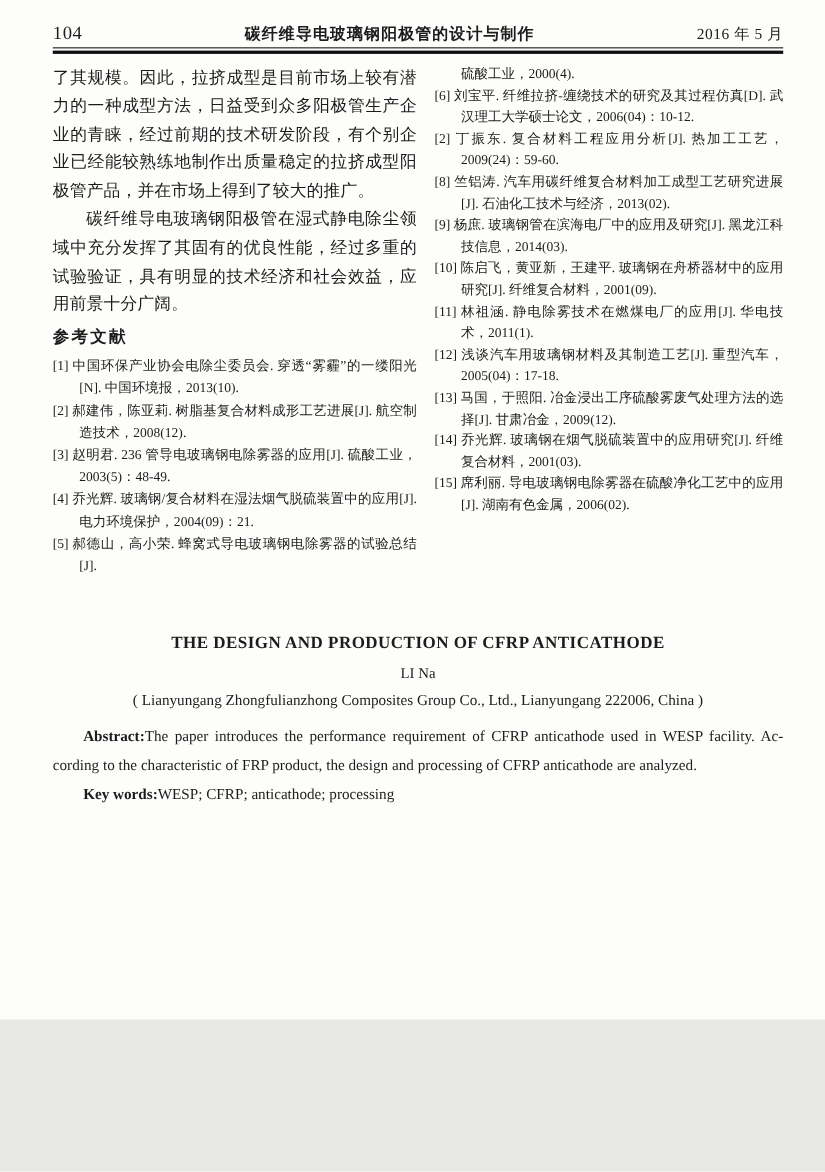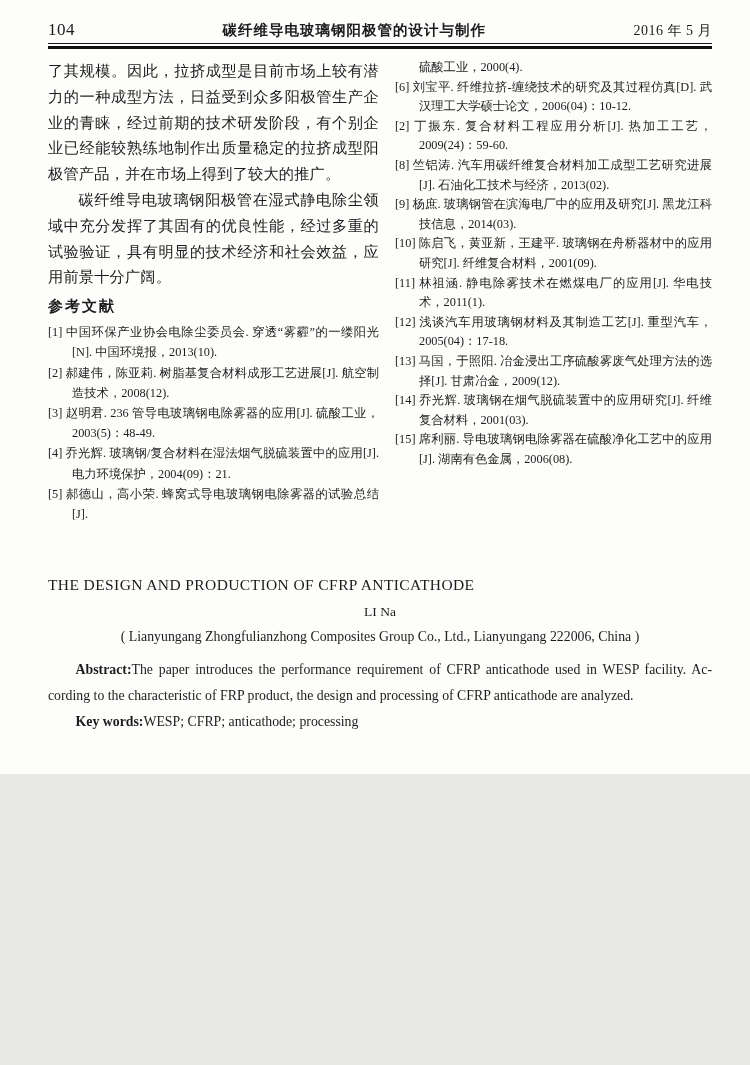--- a/index.html
+++ b/index.html
@@ -1,20 +1,20 @@
 <!DOCTYPE html>
 <html><head>
 <meta charset="utf-8">
 <style>
   * { margin: 0; padding: 0; box-sizing: border-box; }
   html, body { background: #e8e8e6; }
   .page {
     position: relative;
     width: 750px;
-    height: 774px;
+    height: 927px;
     margin: 0 auto;
     background: #fdfdfb;
     color: #1c1c1c;
     font-family: "Liberation Serif", "DejaVu Serif", serif;
     overflow: hidden;
   }
   .content { padding: 20px 38px 0 48px; }
 
   
   .running-head {
@@ -63,21 +63,22 @@
     font-size: 12.3px;
     line-height: 20.2px;
     padding-left: 1.95em;
     text-align: justify;
   }
   .col-right .ref, .col-right .ref-cont { line-height: 19.6px; }
 
   
   .english-section { margin-top: 52px; }
   .en-title {
-    font-weight: normal;
+    text-align: center;
+    font-weight: bold;
     font-size: 15.5px;
     letter-spacing: 0.4px;
   }
   .en-author {
     text-align: center;
     font-size: 13.5px;
     margin-top: 10px;
   }
   .en-affiliation {
     text-align: center;
@@ -161,21 +162,21 @@
         <div class="ref-cont">硫酸工业，2000(4).</div>
         <div class="ref">[6] 刘宝平. 纤维拉挤-缠绕技术的研究及其过程仿真[D]. 武汉理工大学硕士论文，2006(04)：10-12.</div>
         <div class="ref">[2] 丁振东. 复合材料工程应用分析[J]. 热加工工艺，2009(24)：59-60.</div>
         <div class="ref">[8] 竺铝涛. 汽车用碳纤维复合材料加工成型工艺研究进展[J]. 石油化工技术与经济，2013(02).</div>
         <div class="ref">[9] 杨庶. 玻璃钢管在滨海电厂中的应用及研究[J]. 黑龙江科技信息，2014(03).</div>
         <div class="ref">[10] 陈启飞，黄亚新，王建平. 玻璃钢在舟桥器材中的应用研究[J]. 纤维复合材料，2001(09).</div>
         <div class="ref">[11] 林祖涵. 静电除雾技术在燃煤电厂的应用[J]. 华电技术，2011(1).</div>
         <div class="ref">[12] 浅谈汽车用玻璃钢材料及其制造工艺[J]. 重型汽车，2005(04)：17-18.</div>
         <div class="ref">[13] 马国，于照阳. 冶金浸出工序硫酸雾废气处理方法的选择[J]. 甘肃冶金，2009(12).</div>
         <div class="ref">[14] 乔光辉. 玻璃钢在烟气脱硫装置中的应用研究[J]. 纤维复合材料，2001(03).</div>
-        <div class="ref">[15] 席利丽. 导电玻璃钢电除雾器在硫酸净化工艺中的应用[J]. 湖南有色金属，2006(08).</div>
+        <div class="ref">[15] 席利丽. 导电玻璃钢电除雾器在硫酸净化工艺中的应用[J]. 湖南有色金属，2006(02).</div>
       </div>
 
     </div>
 
     <div class="english-section">
       <div class="en-title">THE DESIGN AND PRODUCTION OF CFRP ANTICATHODE</div>
       <div class="en-author">LI Na</div>
       <div class="en-affiliation">( Lianyungang Zhongfulianzhong Composites Group Co., Ltd., Lianyungang 222006, China )</div>
       <div class="en-abstract">
         <div class="line1"><b class="inline-label">Abstract:</b><span>The paper introduces the performance requirement of CFRP anticathode used in WESP facility. Ac-</span></div>

